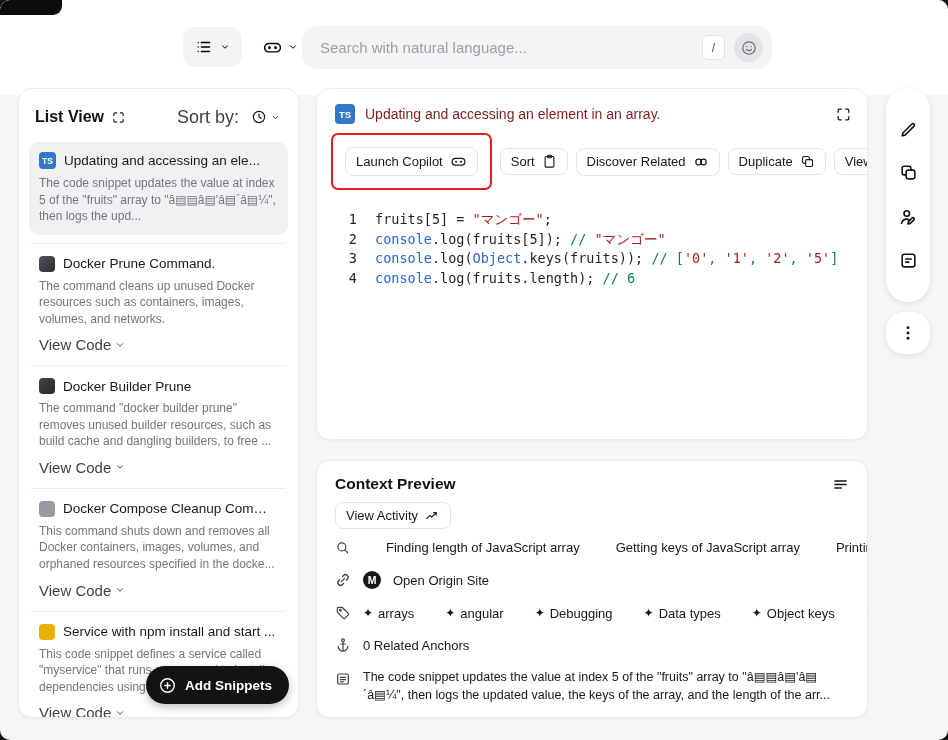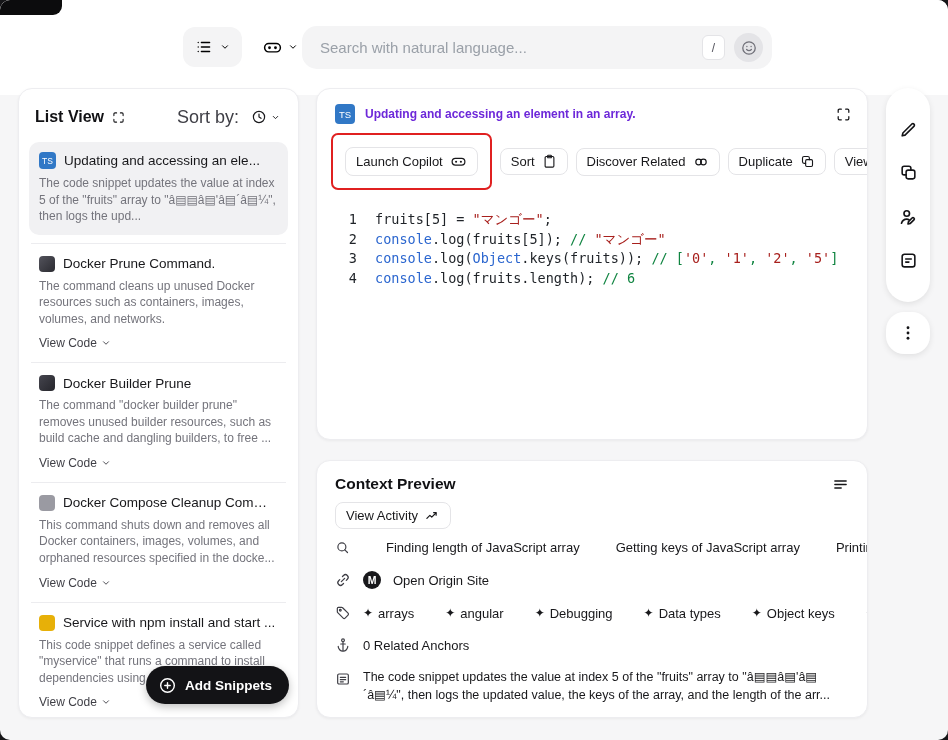--- a/index.html
+++ b/index.html
@@ -26,34 +26,34 @@
   .sb-title{font-size:16px;font-weight:700;color:#111114}
   .sort{margin-left:auto;display:flex;align-items:center;gap:6px;font-size:18px;color:#3f3f46}
   .sort-pill{display:flex;align-items:center;gap:4px;padding:5px 6px;border-radius:10px;background:#fff;border:none;cursor:pointer;color:#18181b}
   .sb-list{padding:0 10px}
   .sb-item{padding:12px 8px;margin:0 2px}
   .sb-item + .sb-item{border-top:1px solid #ececef}
   .sb-item.selected{background:#f1f1f3;border-radius:10px;padding:10px;margin:2px 0 8px;border-top:none}
   .it-head{display:flex;align-items:center;gap:8px;min-width:0}
   .it-title{font-size:13.5px;color:#18181b;white-space:nowrap;overflow:hidden;text-overflow:ellipsis}
   .it-desc{margin-top:6px;font-size:12px;line-height:1.38;color:#74747c}
-  .view-code{margin-top:9px;font-size:12px;color:#3f3f46;display:flex;align-items:center;gap:4px;cursor:pointer}
-  .badge-ts{width:17px;height:17px;border-radius:4px;background:#3178c6;color:#fff;font-size:8.5px;font-weight:400;display:flex;align-items:center;justify-content:center;flex:none}
+  .view-code{margin-top:9px;font-size:15px;color:#3f3f46;display:flex;align-items:center;gap:4px;cursor:pointer}
+  .badge-ts{width:17px;height:17px;border-radius:4px;background:#3178c6;color:#fff;font-size:8.5px;font-weight:700;display:flex;align-items:center;justify-content:center;flex:none}
   .badge-ts.lg{width:20px;height:20px;font-size:9.5px}
   .ic{width:16px;height:16px;border-radius:4px;flex:none}
   .ic-a{background:linear-gradient(135deg,#53535c,#2b2b31)}
   .ic-b{background:linear-gradient(135deg,#45454e,#26262c)}
   .ic-c{background:#9a9aa2}
   .ic-d{background:#e7b008}
   .add-btn{position:absolute;right:9px;bottom:13px;height:38px;padding:0 17px 0 12px;border-radius:20px;background:#131316;color:#fff;display:flex;align-items:center;gap:8px;font-size:13.5px;font-weight:700;border:none;cursor:pointer;box-shadow:0 3px 8px rgba(0,0,0,.25)}
 
   
   .main{position:absolute;left:316px;top:88px;width:552px;height:352px;overflow:hidden}
   .main-head{display:flex;align-items:center;gap:10px;padding:15px 16px 9px 18px}
-  .main-title{font-size:12px;font-weight:700;color:#6d28d9;flex:1;white-space:nowrap;overflow:hidden}
+  .main-title{font-size:14px;font-weight:400;color:#7f1d1d;flex:1;white-space:nowrap;overflow:hidden}
   .toolbar{display:flex;align-items:center;gap:8px;padding-left:14px;white-space:nowrap;overflow:hidden}
   .tb-btn{display:inline-flex;align-items:center;gap:7px;border:1px solid #e4e4e7;border-radius:8px;padding:5px 10px;font-size:13px;color:#18181b;background:#fff;flex:none;cursor:pointer;font-family:"Liberation Sans",sans-serif}
   .red-wrap{border:2px solid #e02020;border-radius:7px;padding:12px;flex:none}
   .code{margin:20px 0 0 18px;font-family:"DejaVu Sans Mono",monospace;font-size:13.5px;line-height:19.5px;cursor:text}
   .code-line{display:flex;white-space:pre}
   .ln{width:22px;text-align:right;margin-right:18px;color:#1f2328;flex:none}
   .tk-plain{color:#1f2328}
   .tk-kw{color:#2b66cf}
   .tk-str{color:#a8201d}
   .tk-cmt{color:#0f8440}

